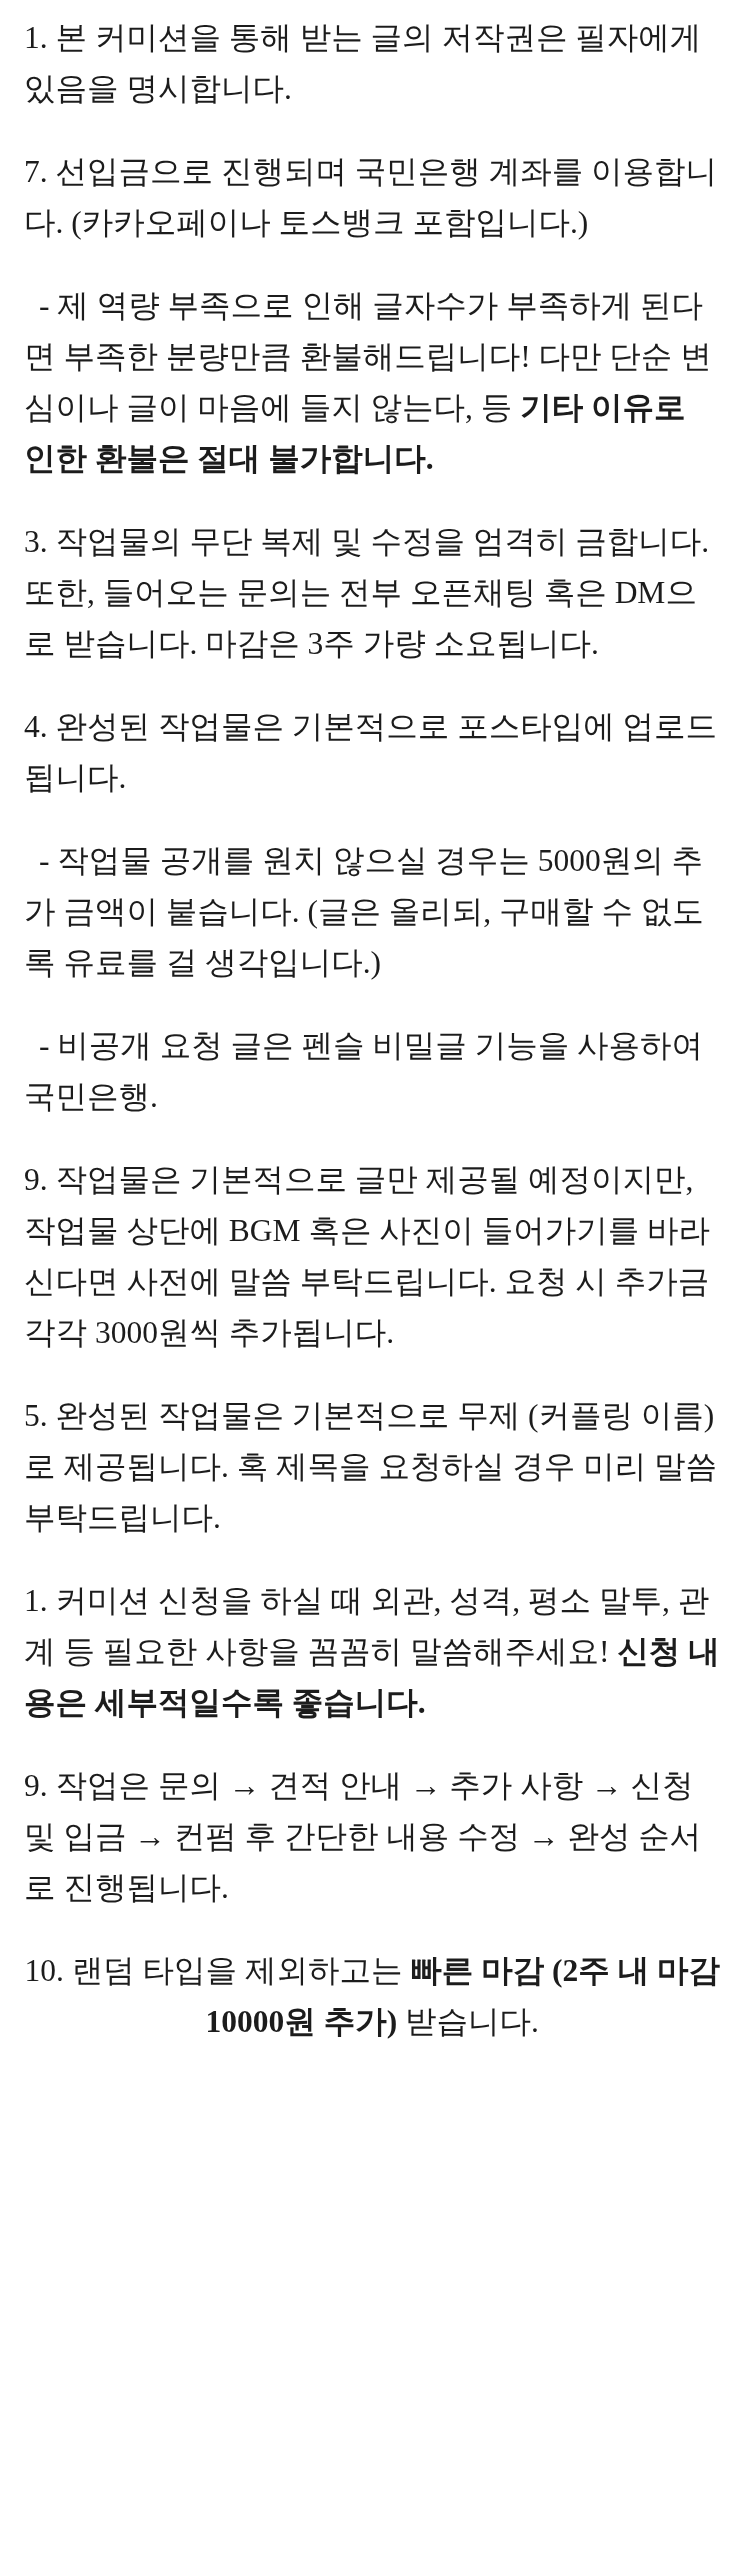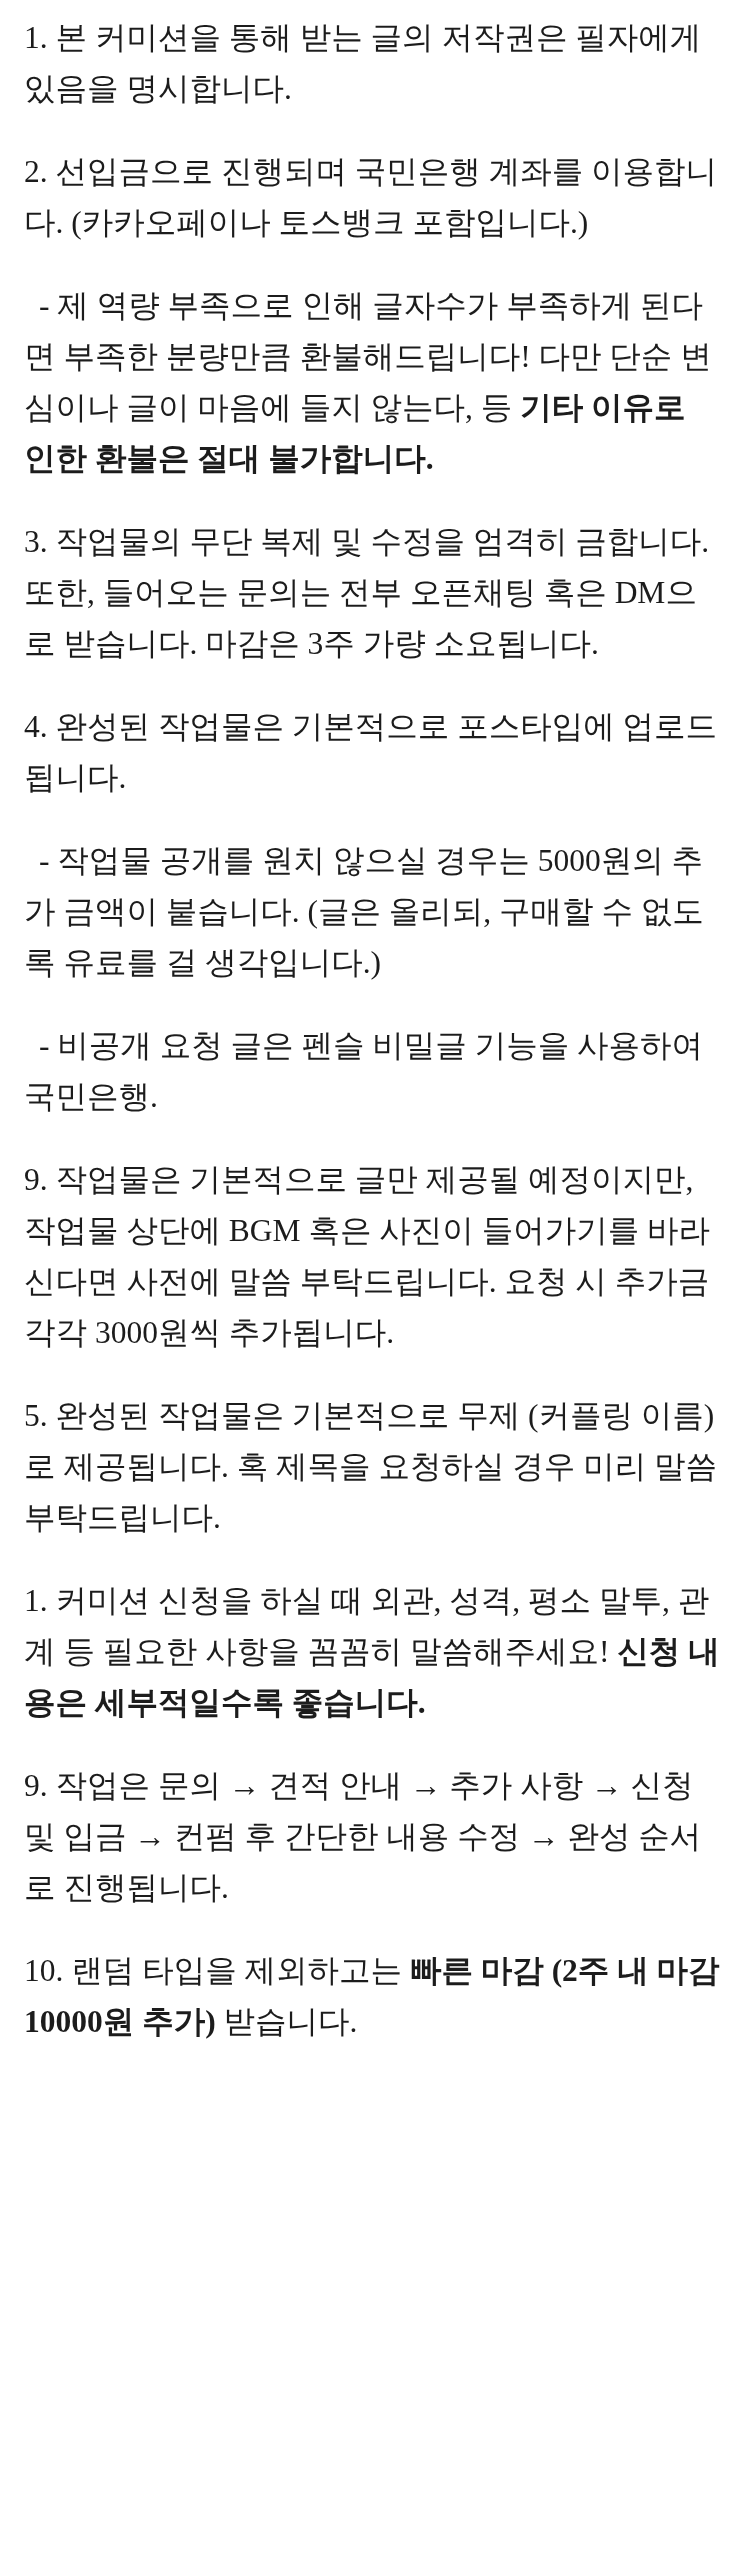--- a/index.html
+++ b/index.html
@@ -25,33 +25,34 @@
     overflow-wrap: break-word;
   }
   .doc p {
     margin: 0 0 32px 0;
   }
   .doc p.sub {
     text-indent: 15px;
   }
   .doc p:last-child {
     margin-bottom: 0;
+    text-align: center;
   }
   .bold {
     font-weight: bold;
   }
 </style>
 </head>
 <body>
 
 <div class="doc">
 
   <p><span>1. 본 커미션을 통해 받는 글의 저작권은 필자에게 있음을 명시합니다.</span></p>
 
-  <p><span>2. 선입금으로 진행되며 국민은행 계좌를 이용합니다. (카카오페이나 토스뱅크 포함입니다.)</span></p>
+  <p><span>7. 선입금으로 진행되며 국민은행 계좌를 이용합니다. (카카오페이나 토스뱅크 포함입니다.)</span></p>
 
 
   <p class="sub"><span>- 제 역량 부족으로 인해 글자수가 부족하게 된다면 부족한 분량만큼 환불해드립니다! 다만 단순 변심이나 글이 마음에 들지 않는다, 등 </span><span class="bold">기타 이유로 인한 환불은 절대 불가합니다.</span></p>
 
   <p><span>3. 작업물의 무단 복제 및 수정을 엄격히 금합니다. 또한, 들어오는 문의는 전부 오픈채팅 혹은 DM으로 받습니다. 마감은 3주 가량 소요됩니다.</span></p>
 
   <p><span>4. 완성된 작업물은 기본적으로 포스타입에 업로드 됩니다.</span></p>
 
   <p class="sub"><span>- 작업물 공개를 원치 않으실 경우는 5000원의 추가 금액이 붙습니다. (글은 올리되, 구매할 수 없도록 유료를 걸 생각입니다.)</span></p>
 

